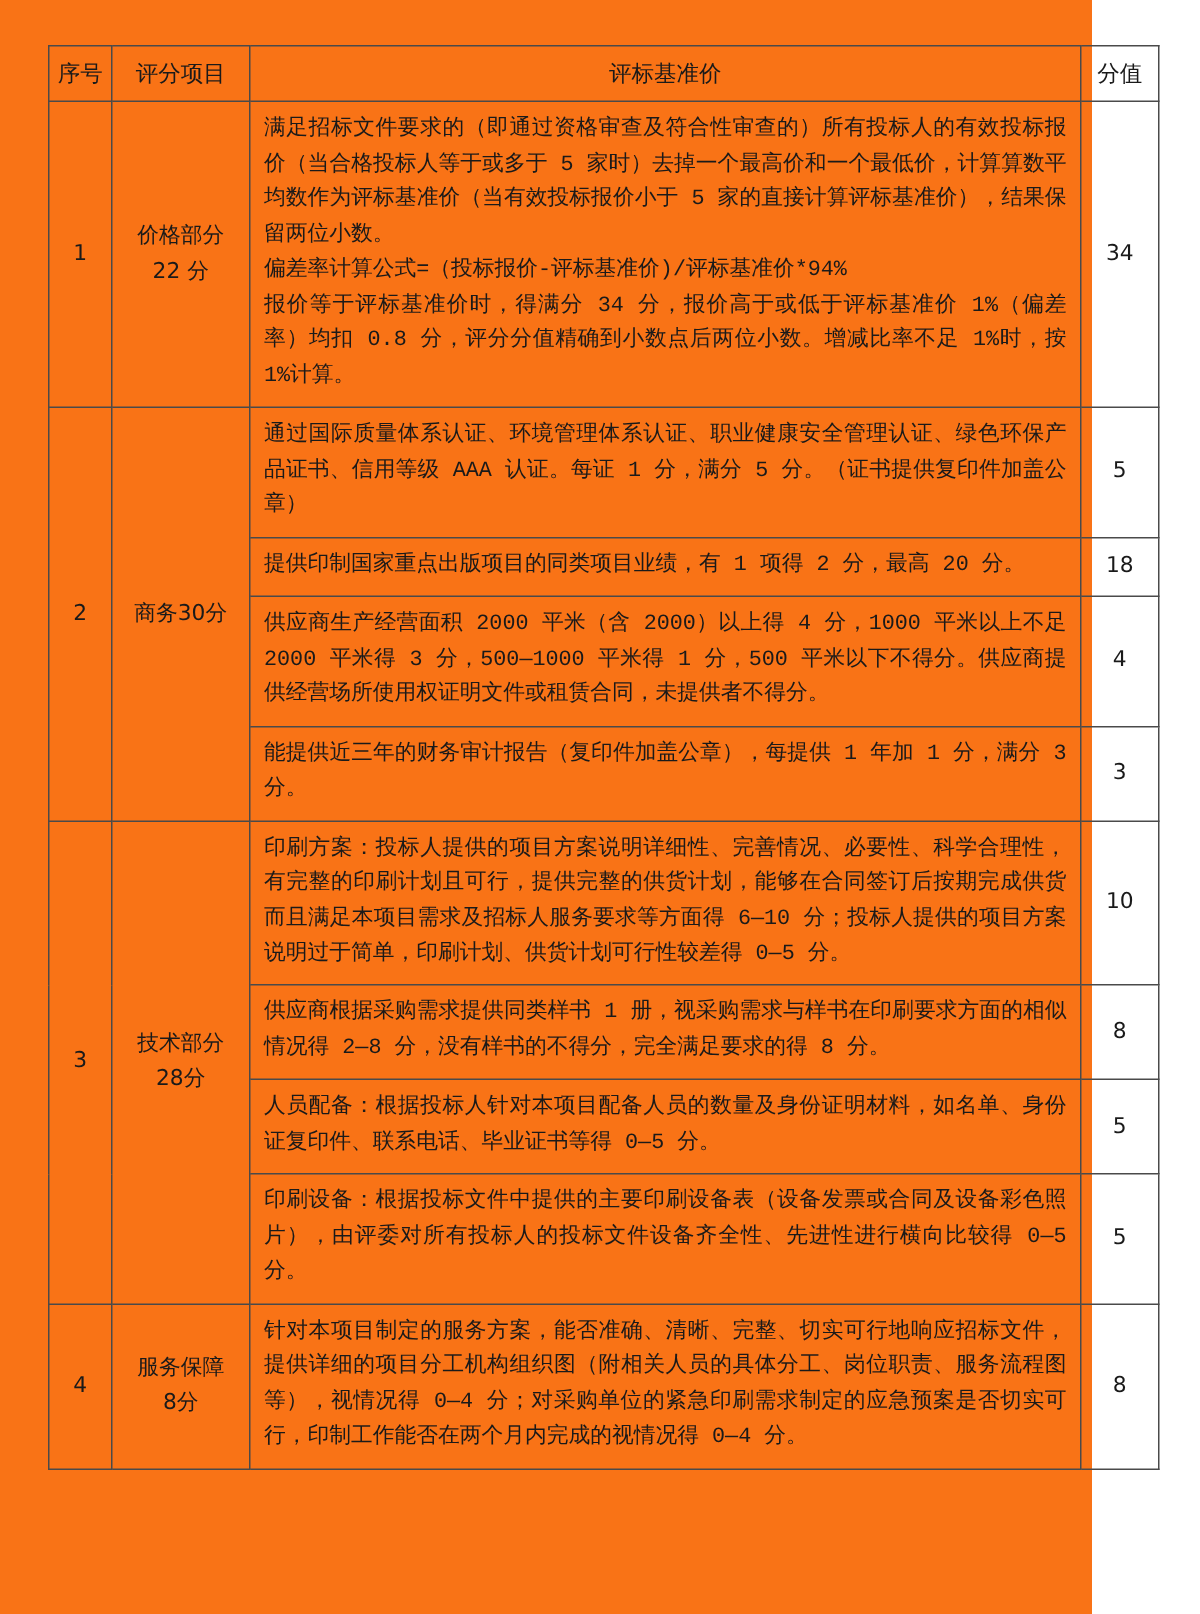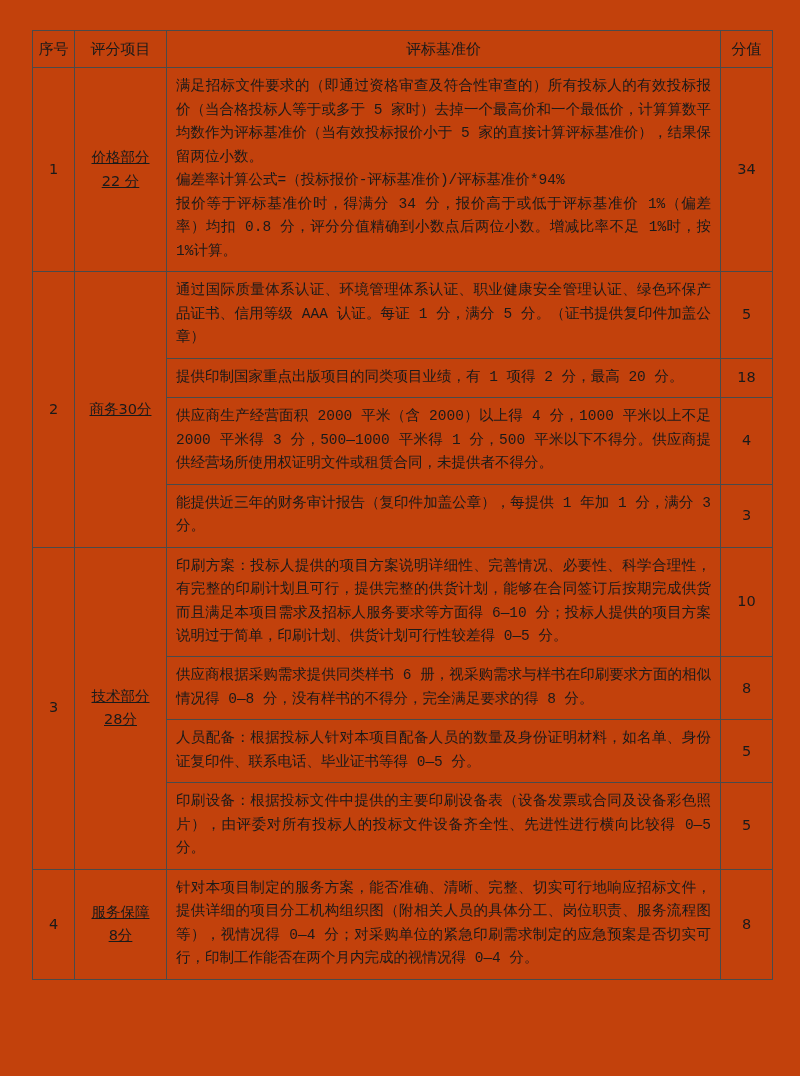--- a/index.html
+++ b/index.html
@@ -7,25 +7,25 @@
     padding: 0;
     background: #ffffff;
   }
   body {
     width: 800px;
     min-height: 1076px;
     font-family: "DejaVu Sans", "Liberation Sans", sans-serif;
     color: #1a1a1a;
   }
   .page {
-    width: 800px;
+    width: 728px;
     min-height: 1076px;
     box-sizing: border-box;
     padding: 30px 28px 18px 32px;
-    background: #c2410c;
+    background: #f97316;
   }
   table.score-table {
     border-collapse: collapse;
     width: 740px;
     table-layout: fixed;
   }
   table.score-table col.c-no    { width: 42px; }
   table.score-table col.c-item  { width: 92px; }
   table.score-table col.c-std   { width: 554px; }
   table.score-table col.c-pts   { width: 52px; }
@@ -44,21 +44,20 @@
     font-size: 15px;
   }
   td.cell-no,
   td.cell-pts {
     text-align: center;
     font-size: 15px;
   }
   td.cell-item {
     text-align: center;
     padding: 4px 6px;
-    text-decoration: underline;
   }
   td.cell-item .line { display: block; }
   td.cell-std {
     padding: 7px 9px 8px 9px;
     text-align: justify;
     text-justify: inter-ideograph;
     font-family: Liberation Mono, monospace;
   }
   td.cell-std p {
     margin: 0;
@@ -136,21 +135,21 @@
           <span class="line">技术部分</span>
           <span class="line">28分</span>
         </td>
         <td class="cell-std">
           <p>印刷方案：投标人提供的项目方案说明详细性、完善情况、必要性、科学合理性，有完整的印刷计划且可行，提供完整的供货计划，能够在合同签订后按期完成供货而且满足本项目需求及招标人服务要求等方面得 6—10 分；投标人提供的项目方案说明过于简单，印刷计划、供货计划可行性较差得 0—5 分。</p>
         </td>
         <td class="cell-pts">10</td>
       </tr>
       <tr>
         <td class="cell-std">
-          <p>供应商根据采购需求提供同类样书 6 册，视采购需求与样书在印刷要求方面的相似情况得 0—8 分，没有样书的不得分，完全满足要求的得 8 分。</p>
+          <p>供应商根据采购需求提供同类样书 1 册，视采购需求与样书在印刷要求方面的相似情况得 2—8 分，没有样书的不得分，完全满足要求的得 8 分。</p>
         </td>
         <td class="cell-pts">8</td>
       </tr>
       <tr>
         <td class="cell-std">
           <p>人员配备：根据投标人针对本项目配备人员的数量及身份证明材料，如名单、身份证复印件、联系电话、毕业证书等得 0—5 分。</p>
         </td>
         <td class="cell-pts">5</td>
       </tr>
       <tr>

